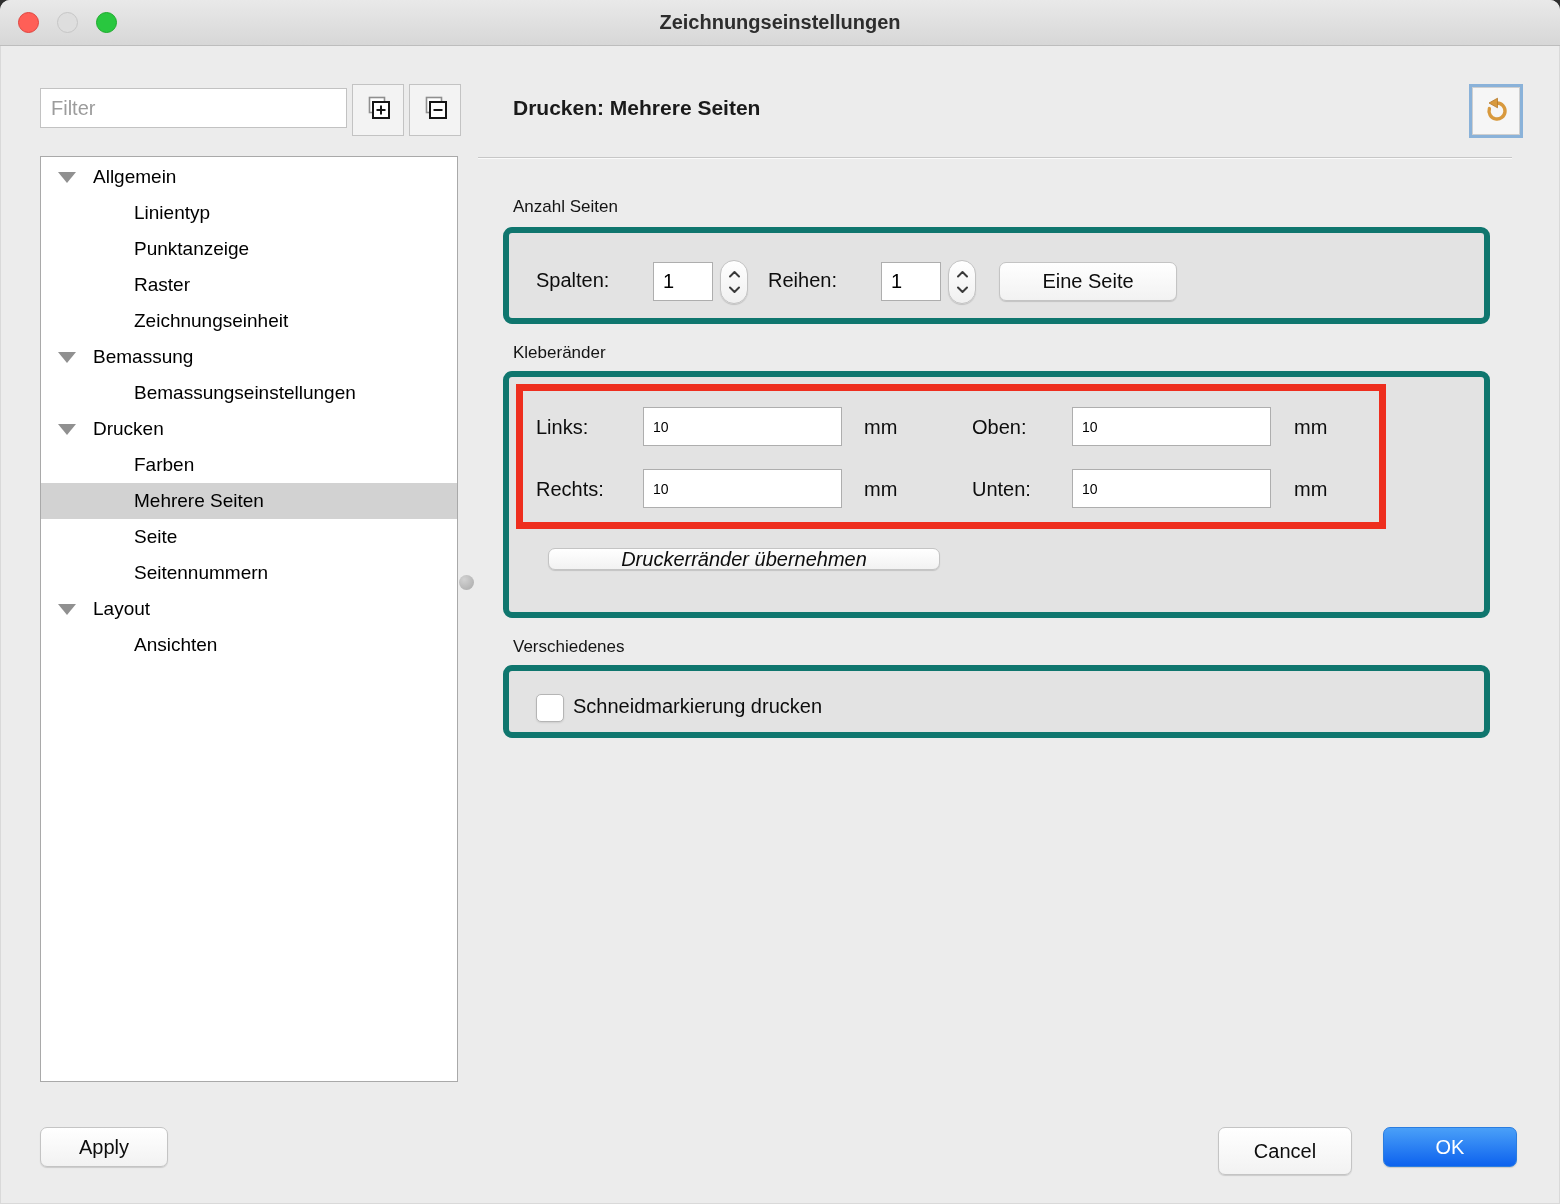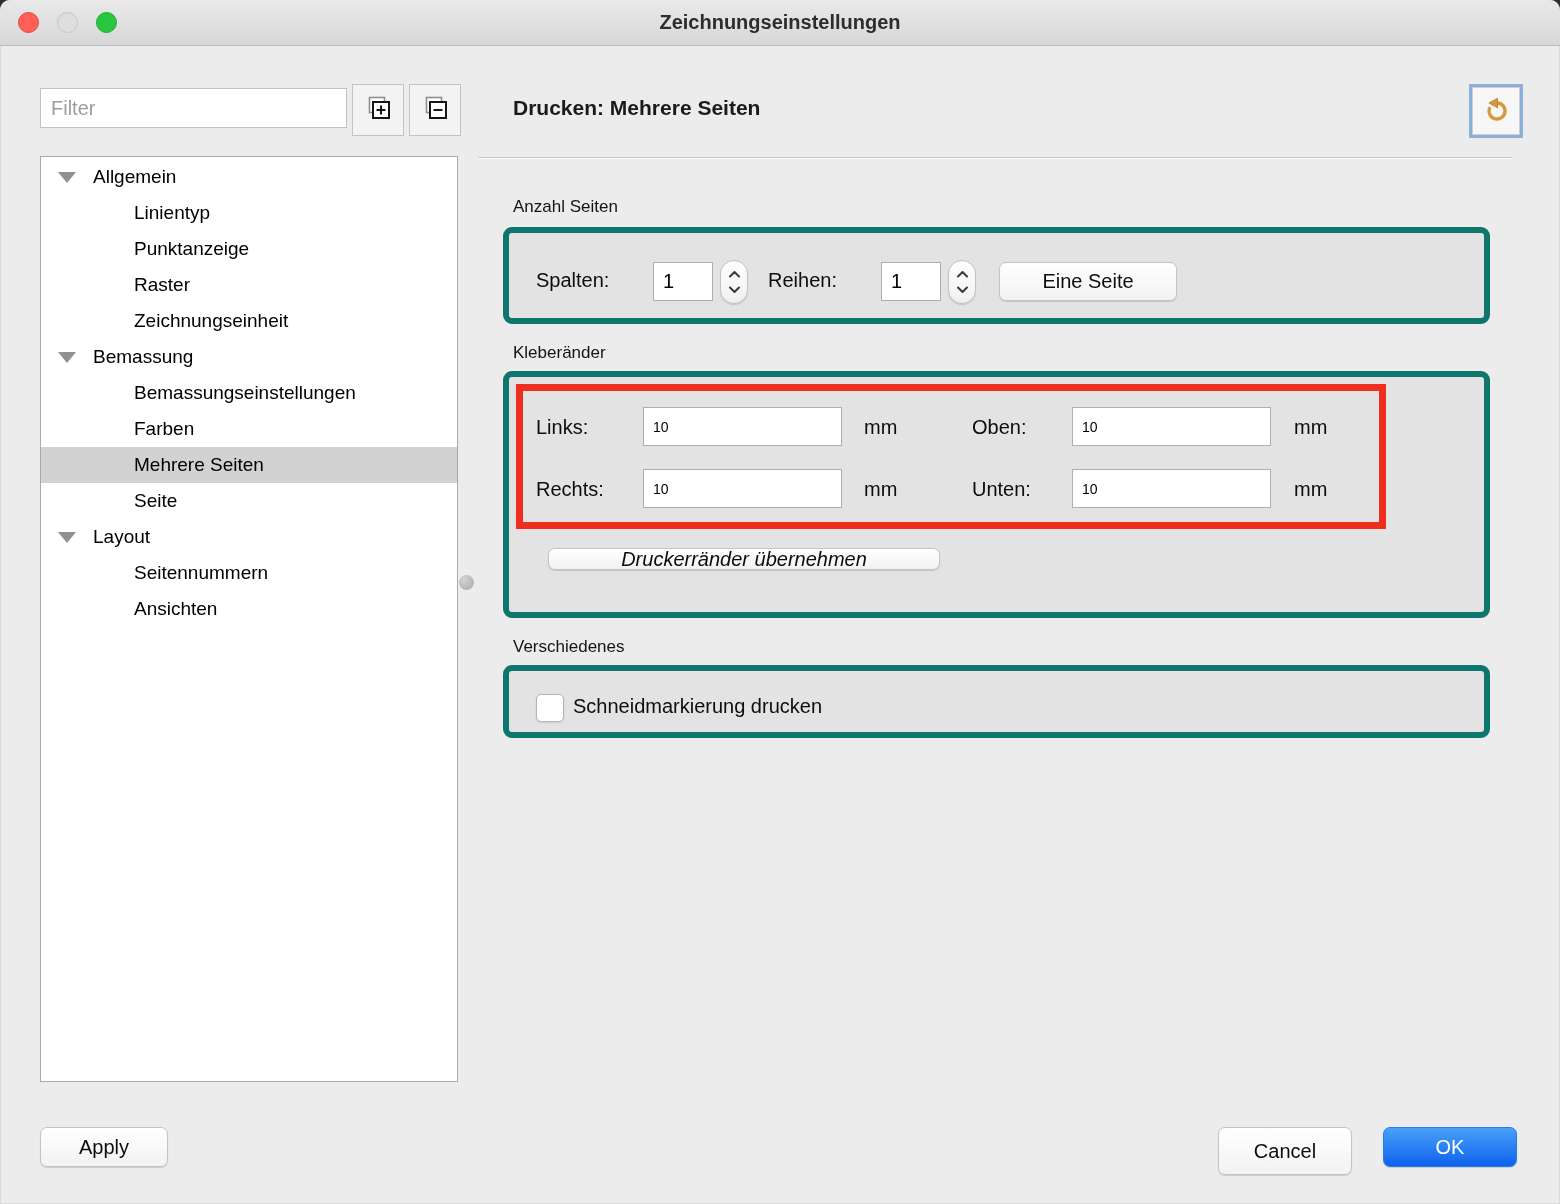--- a/index.html
+++ b/index.html
@@ -117,35 +117,39 @@
       <div class="tree-row lvl1">
         <span>Zeichnungseinheit</span>
       </div>
       <div class="tree-row lvl0">
         <span class="tri"></span>
         <span>Bemassung</span>
       </div>
       <div class="tree-row lvl1">
         <span>Bemassungseinstellungen</span>
       </div>
+      <div class="tree-row lvl0">
+        <span class="tri"></span>
+        <span>Drucken</span>
+      </div>
       <div class="tree-row lvl1">
         <span>Farben</span>
       </div>
       <div class="tree-row lvl1 selected">
         <span>Mehrere Seiten</span>
       </div>
       <div class="tree-row lvl1">
         <span>Seite</span>
       </div>
+      <div class="tree-row lvl1">
+        <span>Seitennummern</span>
+      </div>
       <div class="tree-row lvl0">
         <span class="tri"></span>
         <span>Layout</span>
-      </div>
-      <div class="tree-row lvl1">
-        <span>Seitennummern</span>
       </div>
       <div class="tree-row lvl1">
         <span>Ansichten</span>
       </div>
     </div>
   <div class="splitter-dot"></div>
 
   <div class="main-title">Drucken: Mehrere Seiten</div>
   <button class="undo-btn">
     <span>

